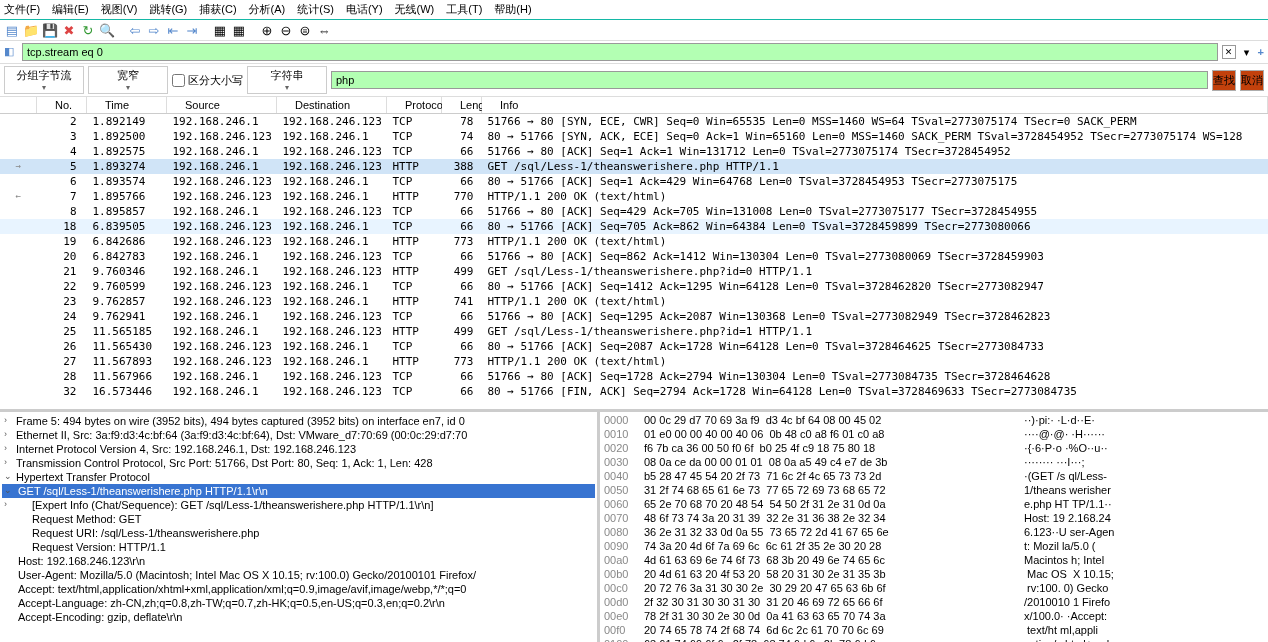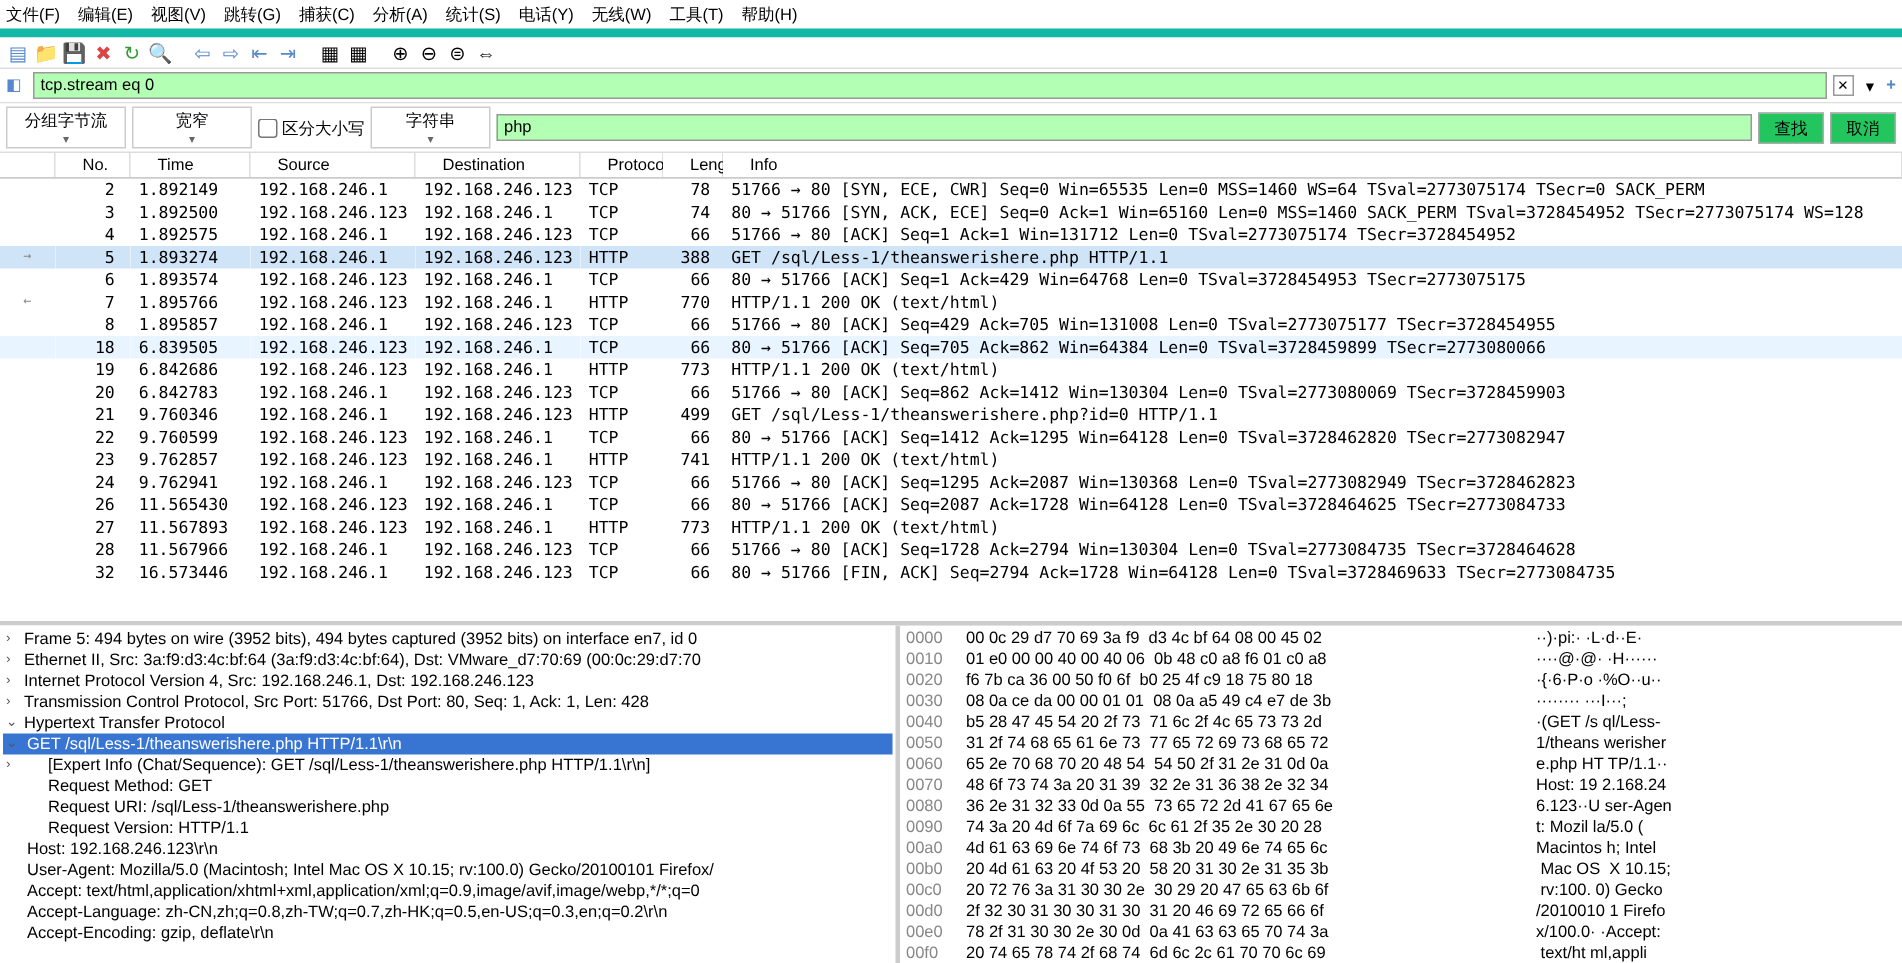--- a/index.html
+++ b/index.html
@@ -1,30 +1,30 @@
 <!DOCTYPE html>
 <html><head>
 <meta charset="utf-8">
 <style>
 * { margin: 0; padding: 0; box-sizing: border-box; font-family: "Segoe UI", Tahoma, sans-serif; }
 body { font-size: 11px; background: #f0f0f0; overflow: hidden; width: 1268px; height: 642px; }
-.menubar { background: #fff; border-bottom: 6px solid #14b8a6; padding: 2px 4px; display: flex; gap: 12px; }
+.menubar { background: #fff; border-bottom: 1px solid #14b8a6; padding: 2px 4px; display: flex; gap: 12px; }
 .menubar span { color: #000; cursor: default; }
 .toolbar { background: #fff; padding: 2px 4px; display: flex; gap: 3px; align-items: center; border-bottom: 1px solid #ddd; }
 .toolbar .tb-icon { width: 16px; height: 16px; display: inline-flex; align-items: center; justify-content: center; font-size: 13px; }
 .filter-bar { background: #fff; padding: 2px 4px; display: flex; gap: 4px; align-items: center; border-bottom: 1px solid #ddd; }
 .filter-input { flex: 1; background: #b3ffb3; border: 1px solid #999; padding: 2px 4px; font-size: 11px; }
 .filter-close { width: 14px; height: 14px; border: 1px solid #999; display: flex; align-items: center; justify-content: center; font-size: 9px; background: #fff; }
 .filter-dd { width: 14px; height: 14px; display: flex; align-items: center; justify-content: center; }
 .bookmark-icon { width: 14px; height: 14px; color: #5588cc; }
 .search-bar { background: #fff; padding: 2px 4px; display: flex; gap: 4px; align-items: center; border-bottom: 1px solid #ddd; }
 .search-sel { min-width: 80px; border: 1px solid #ccc; padding: 1px 2px; font-size: 11px; background: #fff; display: inline-flex; align-items: center; justify-content: space-between; flex-direction: column; }
 .search-sel .arr { font-size: 8px; color: #666; }
 .search-input { flex: 1; background: #b3ffb3; border: 1px solid #999; padding: 2px 4px; font-size: 11px; }
-.btn { border: 1px solid #adadad; background: #22c55e; padding: 2px 10px; font-size: 11px; }
+.btn { border: 1px solid #adadad; background: #c2410c; padding: 2px 0; font-size: 11px; }
 .chk-label { display: flex; align-items: center; gap: 3px; font-size: 11px; }
 
 .packet-list { height: 315px; overflow: auto; background: #fff; border-bottom: 3px solid #ccc; }
 .packet-table { width: 100%; border-collapse: collapse; table-layout: fixed; }
 .packet-table th { text-align: left; padding: 2px 18px; font-weight: normal; border-right: 1px solid #ddd; border-bottom: 1px solid #ccc; background: #fff; font-size: 11px; position: sticky; top: 0; }
 .packet-table td { padding: 0 6px; font-size: 11px; white-space: nowrap; overflow: hidden; font-family: Consolas, monospace; height: 15px; }
 .col-no { width: 50px; text-align: right; padding-right: 10px !important; }
 .col-time { width: 80px; }
 .col-src { width: 110px; }
 .col-dst { width: 110px; }
@@ -268,20 +268,30 @@
           <td class="col-no">24</td>
           <td class="col-time">9.762941</td>
           <td class="col-src">192.168.246.1</td>
           <td class="col-dst">192.168.246.123</td>
           <td class="col-proto">TCP</td>
           <td class="col-len">66</td>
           <td class="col-info">51766 → 80 [ACK] Seq=1295 Ack=2087 Win=130368 Len=0 TSval=2773082949 TSecr=3728462823</td>
         </tr>
         <tr>
           <td class="arrow"></td>
+          <td class="col-no">25</td>
+          <td class="col-time">11.565185</td>
+          <td class="col-src">192.168.246.1</td>
+          <td class="col-dst">192.168.246.123</td>
+          <td class="col-proto">HTTP</td>
+          <td class="col-len">499</td>
+          <td class="col-info">GET /sql/Less-1/theanswerishere.php?id=1 HTTP/1.1</td>
+        </tr>
+        <tr>
+          <td class="arrow"></td>
           <td class="col-no">26</td>
           <td class="col-time">11.565430</td>
           <td class="col-src">192.168.246.123</td>
           <td class="col-dst">192.168.246.1</td>
           <td class="col-proto">TCP</td>
           <td class="col-len">66</td>
           <td class="col-info">80 → 51766 [ACK] Seq=2087 Ack=1728 Win=64128 Len=0 TSval=3728464625 TSecr=2773084733</td>
         </tr>
         <tr>
           <td class="arrow"></td>

